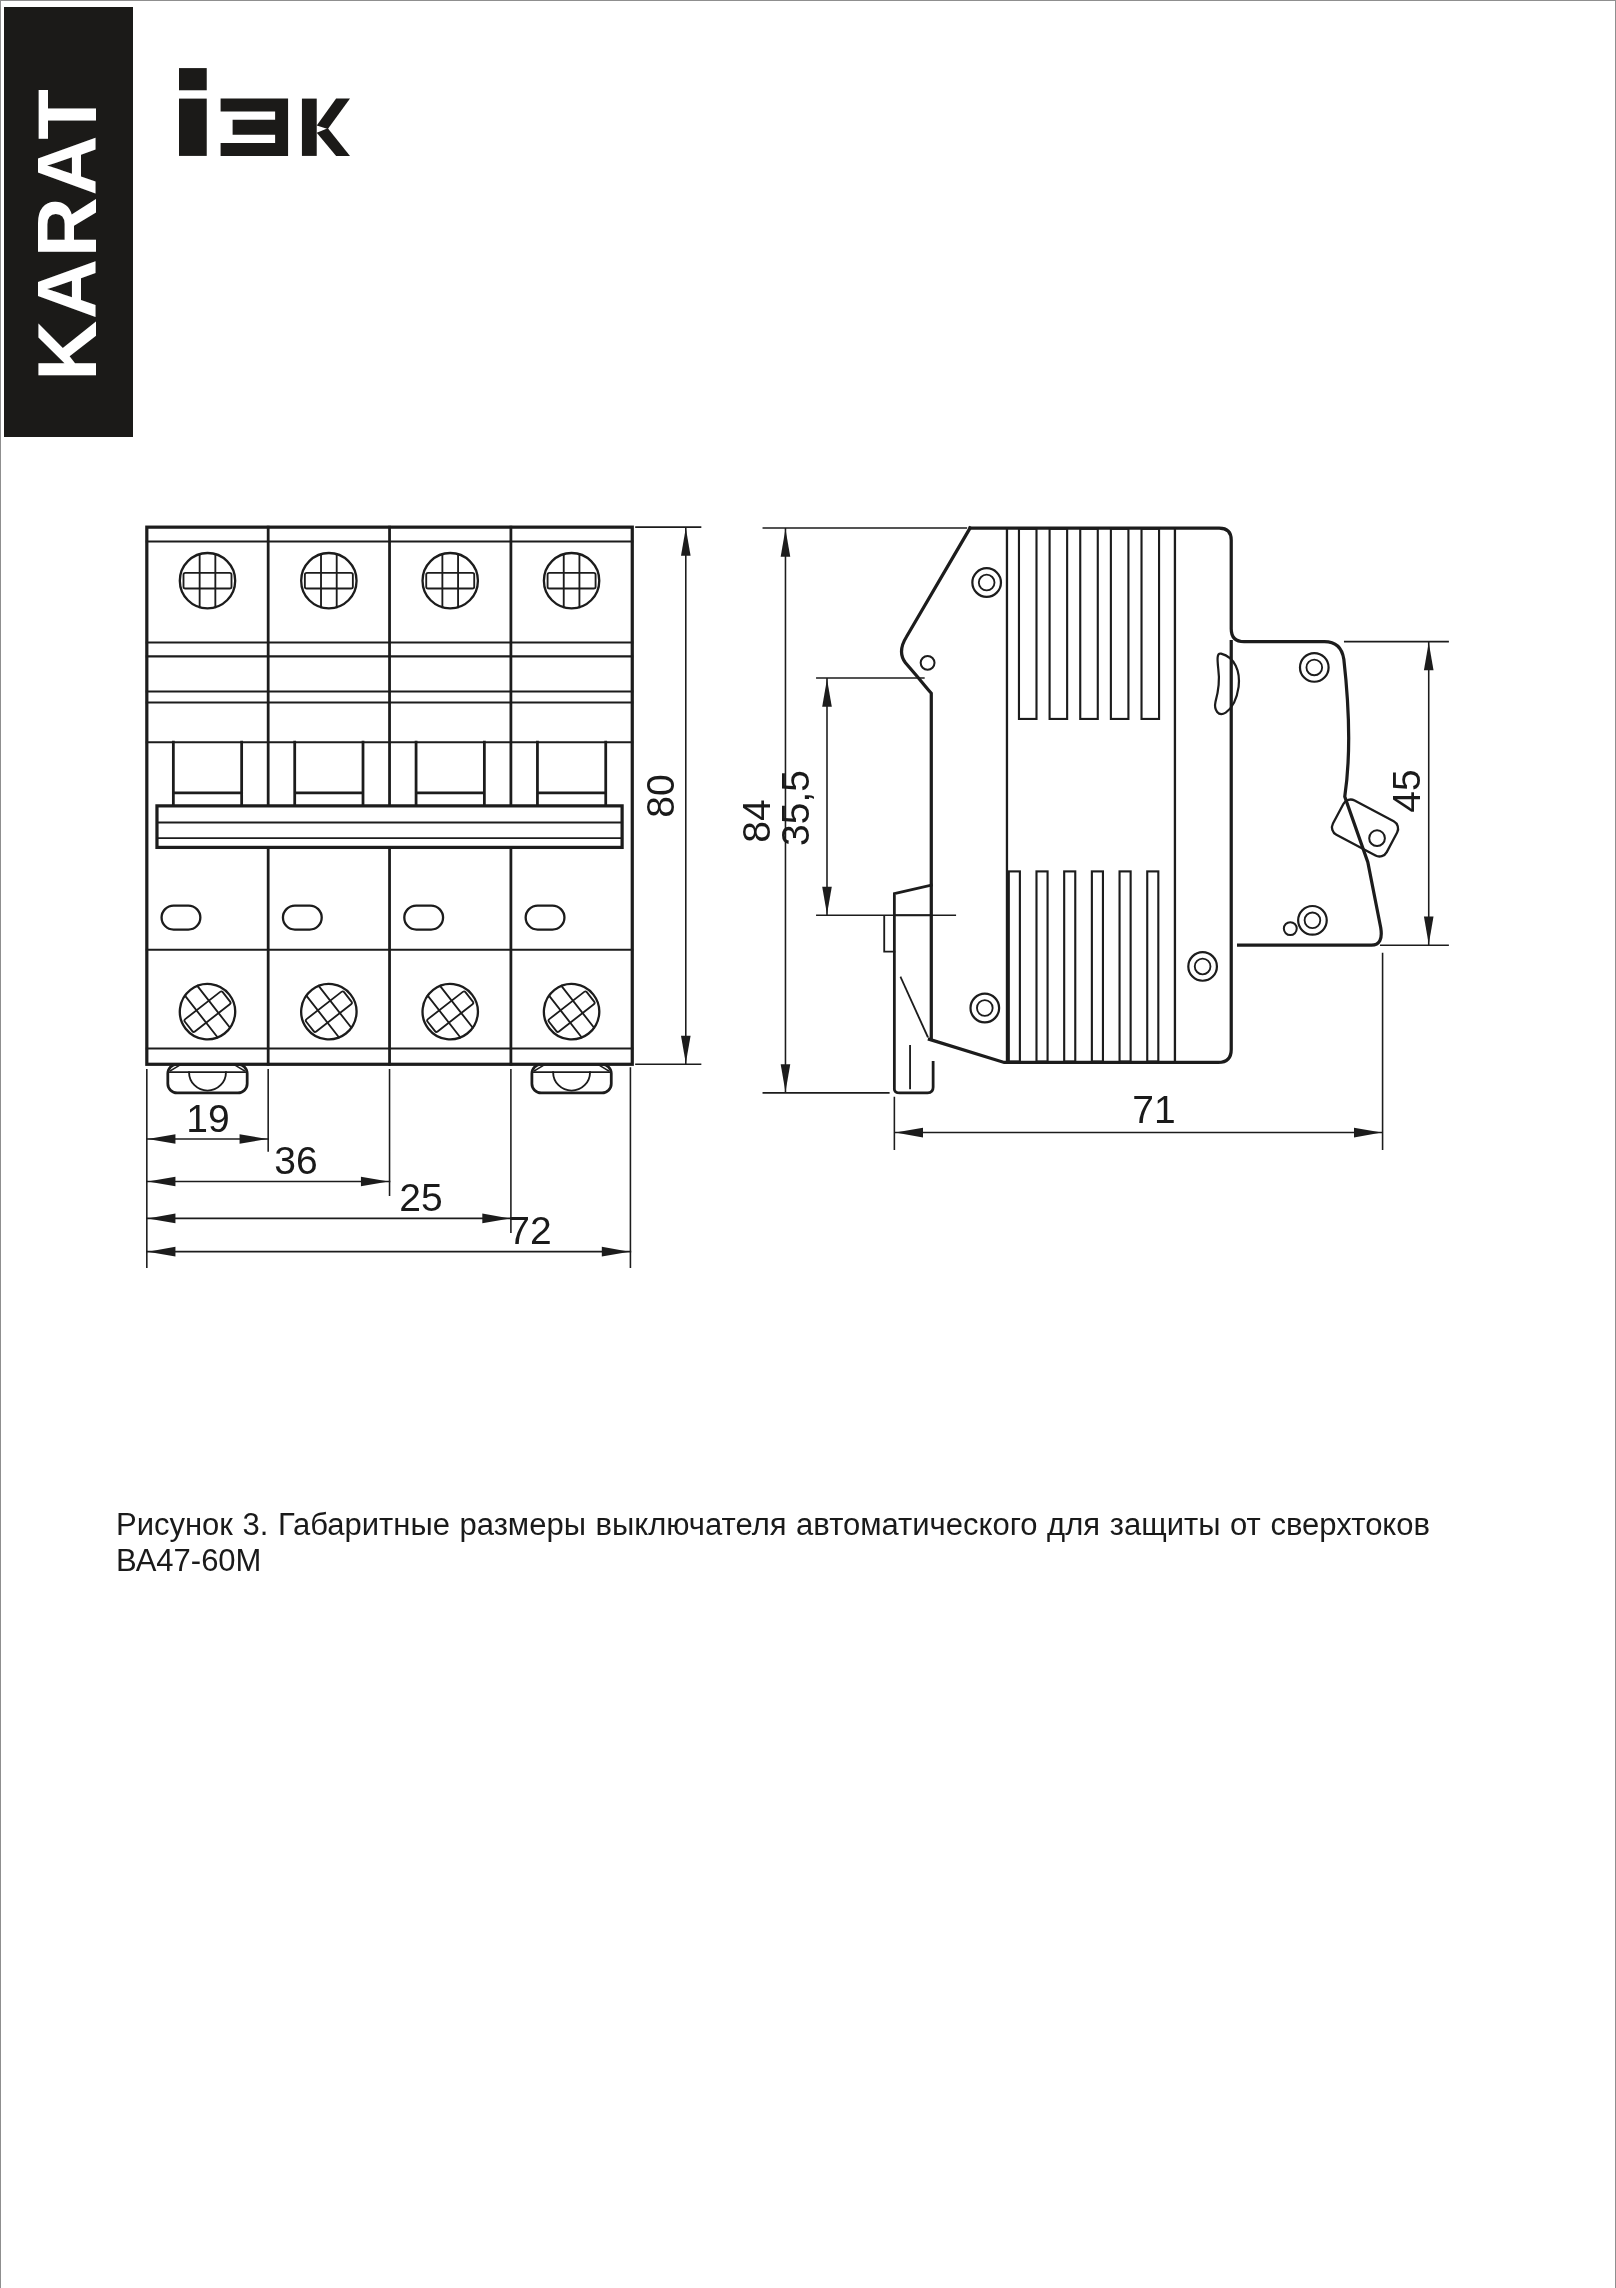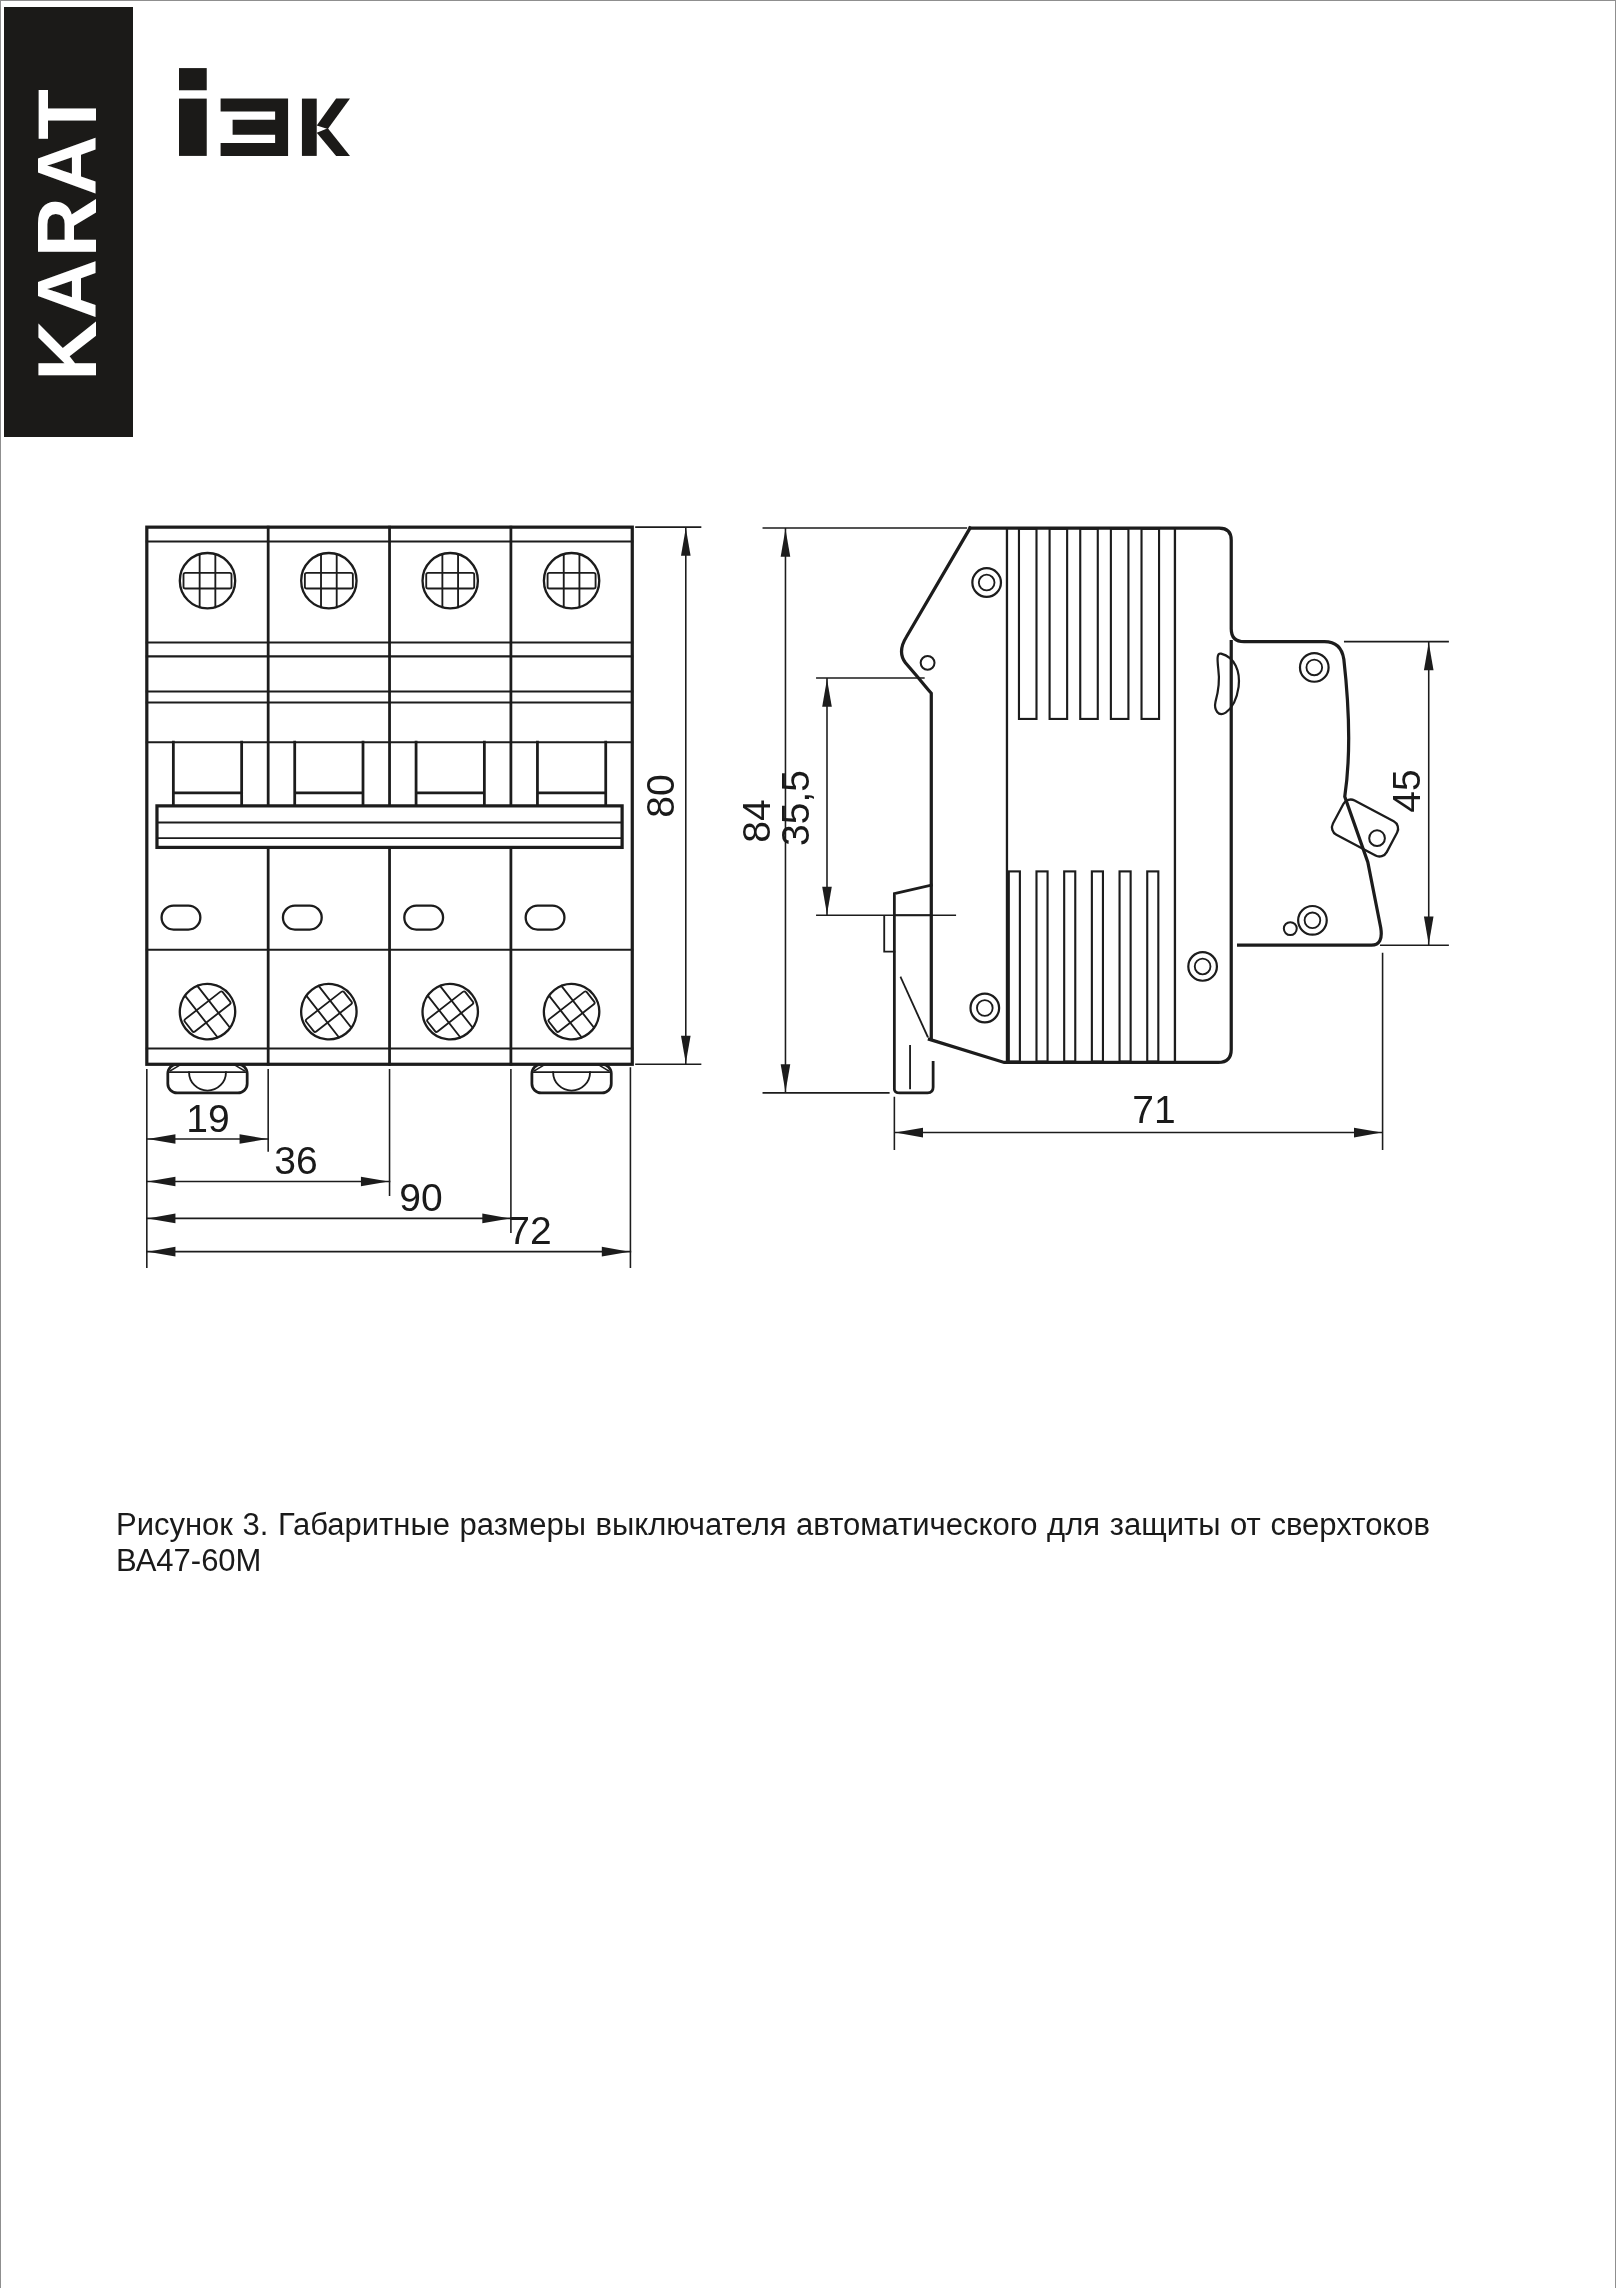--- a/index.html
+++ b/index.html
@@ -270,21 +270,21 @@
           <polygon points="969,1226 999,1220.8 999,1231.2" fill="#1c1c1c" stroke="none"></polygon>
           <polygon points="1496,1226 1466,1220.8 1466,1231.2" fill="#1c1c1c" stroke="none"></polygon>
         </g>
       </g>
     </g>
   </svg>
 
   <span class="dim-label vert" style="left:659px;top:795px;">80</span>
   <span class="dim-label" style="left:207px;top:1117px;">19</span>
   <span class="dim-label" style="left:295px;top:1159px;">36</span>
-  <span class="dim-label" style="left:420px;top:1196px;">90</span>
+  <span class="dim-label" style="left:420px;top:1196px;">25</span>
   <span class="dim-label" style="left:529px;top:1229px;text-align:right;">72</span>
   <span class="dim-label vert" style="left:755px;top:820px;">84</span>
   <span class="dim-label vert" style="left:794px;top:807px;">35,5</span>
   <span class="dim-label vert" style="left:1405px;top:790px;">45</span>
   <span class="dim-label" style="left:1132px;top:1108px;margin-left:21px;">71</span>
 
   <div class="figure-caption">Рисунок 3. Габаритные размеры выключателя автоматического для защиты от сверхтоков ВА47-60М</div>
 
 </div>
 

